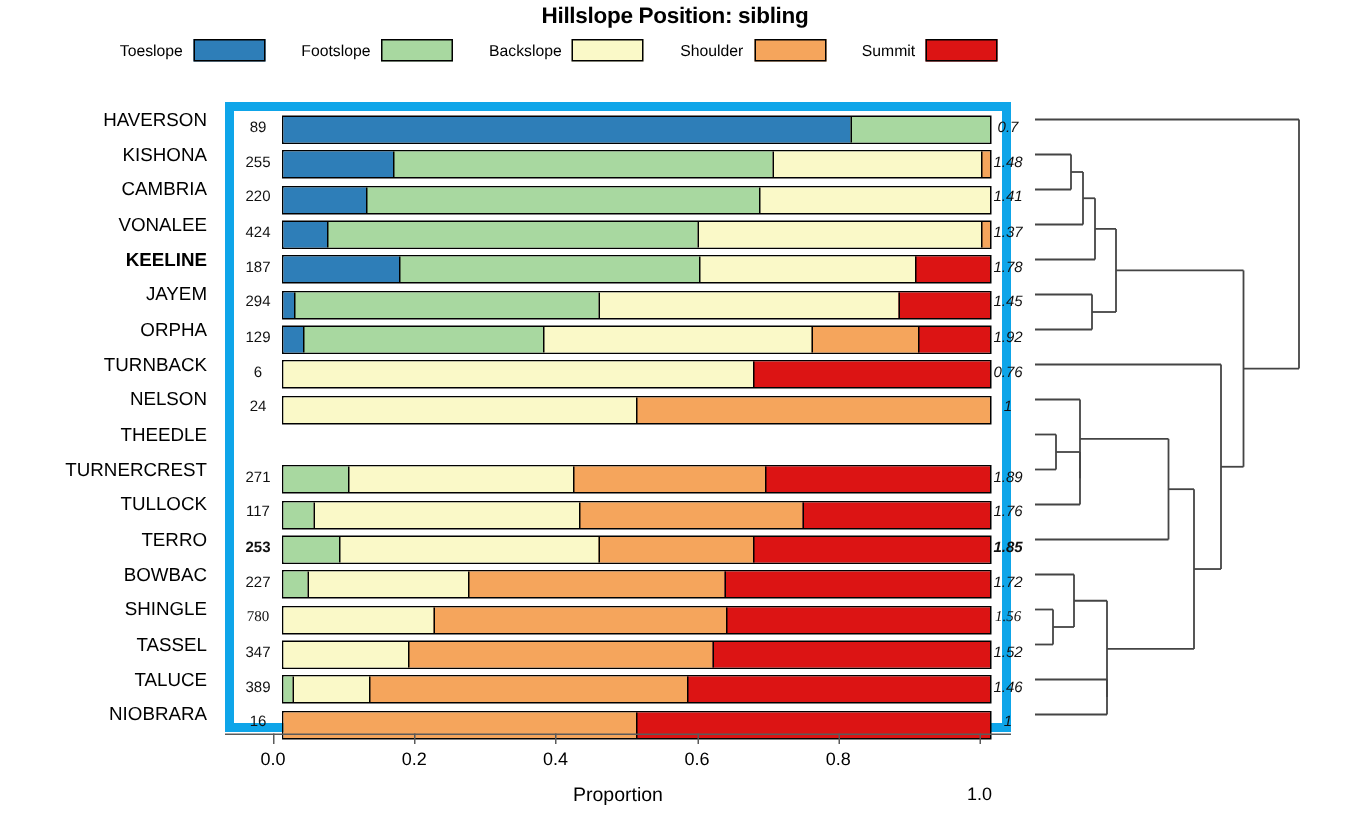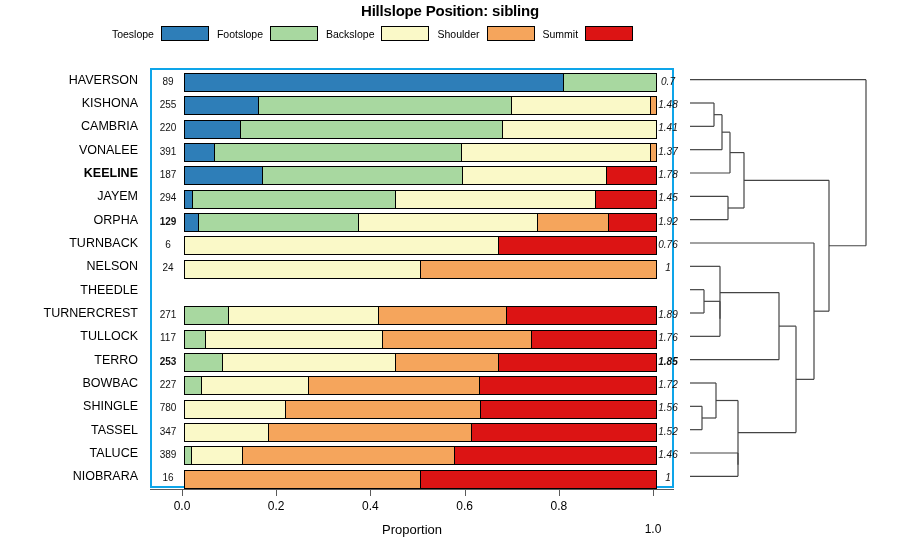--- a/index.html
+++ b/index.html
@@ -18,37 +18,37 @@
     position:absolute;top:2px;left:0;width:900px;
     text-align:center;
     font-size:15px;font-weight:bold;
     letter-spacing:-0.2px;
   }
 
   
   #legend{
     position:absolute;top:26px;left:0;width:745px;
     display:flex;justify-content:center;align-items:center;
-    gap:8px;
+    gap:24px;
     text-align:right;
   }
   .legend-item{display:flex;align-items:center;gap:7px;}
   .legend-label{font-size:10.5px;}
   .legend-swatch{
     width:48px;height:15px;
     border:1.6px solid #000;
     box-sizing:border-box;
   }
 
   
   #panel{
     position:absolute;
     left:150px;top:68px;
     width:524px;height:420px;
-    border:2px solid #0ea5e9;
+    border:6px solid #0ea5e9;
     box-sizing:border-box;
     background:#fff;
     padding-left:36px;
   }
 
   
   .row{
     position:absolute;left:0;width:524px;
     height:23.33px;
     display:flex;align-items:center;
@@ -206,21 +206,21 @@
       <div class="row" style="top: 46.6667px;">
         <div class="ncell" style="top: 5.66667px;">220</div>
         <div class="bar">
           <div class="seg" style="flex: 0.118 0 0px; background: rgb(46, 126, 184);"></div>
           <div class="seg" style="flex: 0.555 0 0px; background: rgb(168, 216, 160);"></div>
           <div class="seg" style="flex: 0.327 0 0px; background: rgb(250, 249, 200);"></div>
         </div>
         <div class="hcell" style="top: 5.66667px;">1.41</div>
       </div>
       <div class="row" style="top: 70px;">
-        <div class="ncell" style="top: 5.66667px;">391</div>
+        <div class="ncell" style="top: 5.66667px;">424</div>
         <div class="bar">
           <div class="seg" style="flex: 0.062 0 0px; background: rgb(46, 126, 184);"></div>
           <div class="seg" style="flex: 0.525 0 0px; background: rgb(168, 216, 160);"></div>
           <div class="seg" style="flex: 0.403 0 0px; background: rgb(250, 249, 200);"></div>
           <div class="seg" style="flex: 0.01 0 0px; background: rgb(245, 165, 92);"></div>
         </div>
         <div class="hcell" style="top: 5.66667px;">1.37</div>
       </div>
       <div class="row" style="top: 93.3333px;">
         <div class="ncell" style="top: 5.66667px;">187</div>
@@ -236,21 +236,21 @@
         <div class="ncell" style="top: 5.66667px;">294</div>
         <div class="bar">
           <div class="seg" style="flex: 0.014 0 0px; background: rgb(46, 126, 184);"></div>
           <div class="seg" style="flex: 0.432 0 0px; background: rgb(168, 216, 160);"></div>
           <div class="seg" style="flex: 0.425 0 0px; background: rgb(250, 249, 200);"></div>
           <div class="seg" style="flex: 0.129 0 0px; background: rgb(220, 20, 20);"></div>
         </div>
         <div class="hcell" style="top: 5.66667px;">1.45</div>
       </div>
       <div class="row" style="top: 140px;">
-        <div class="ncell" style="top: 5.66667px; font-weight: bold;">129</div>
+        <div class="ncell" style="top: 5.66667px;">129</div>
         <div class="bar">
           <div class="seg" style="flex: 0.027 0 0px; background: rgb(46, 126, 184);"></div>
           <div class="seg" style="flex: 0.341 0 0px; background: rgb(168, 216, 160);"></div>
           <div class="seg" style="flex: 0.382 0 0px; background: rgb(250, 249, 200);"></div>
           <div class="seg" style="flex: 0.15 0 0px; background: rgb(245, 165, 92);"></div>
           <div class="seg" style="flex: 0.1 0 0px; background: rgb(220, 20, 20);"></div>
         </div>
         <div class="hcell" style="top: 5.66667px;">1.92</div>
       </div>
       <div class="row" style="top: 163.333px;">
@@ -302,21 +302,21 @@
       <div class="row" style="top: 303.333px;">
         <div class="ncell" style="top: 5.66667px;">227</div>
         <div class="bar">
           <div class="seg" style="flex: 0.035 0 0px; background: rgb(168, 216, 160);"></div>
           <div class="seg" style="flex: 0.225 0 0px; background: rgb(250, 249, 200);"></div>
           <div class="seg" style="flex: 0.363 0 0px; background: rgb(245, 165, 92);"></div>
           <div class="seg" style="flex: 0.377 0 0px; background: rgb(220, 20, 20);"></div>
         </div>
         <div class="hcell" style="top: 5.66667px;">1.72</div>
       </div>
-      <div class="row" style="top: 326.667px;">
+      <div class="row" style="top: 326.667px; font-family: Liberation Serif, serif;">
         <div class="ncell" style="top: 5.66667px;">780</div>
         <div class="bar">
           <div class="seg" style="flex: 0.214 0 0px; background: rgb(250, 249, 200);"></div>
           <div class="seg" style="flex: 0.412 0 0px; background: rgb(245, 165, 92);"></div>
           <div class="seg" style="flex: 0.374 0 0px; background: rgb(220, 20, 20);"></div>
         </div>
         <div class="hcell" style="top: 5.66667px;">1.56</div>
       </div>
       <div class="row" style="top: 350px;">
         <div class="ncell" style="top: 5.66667px;">347</div>

